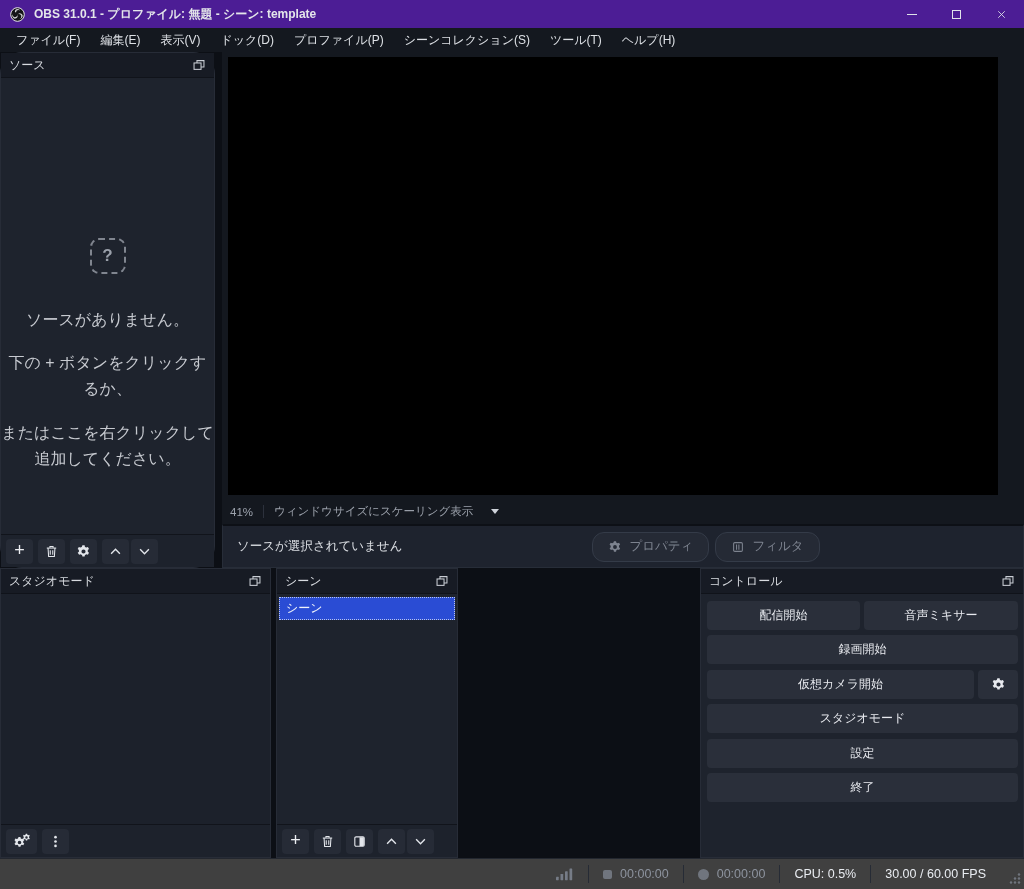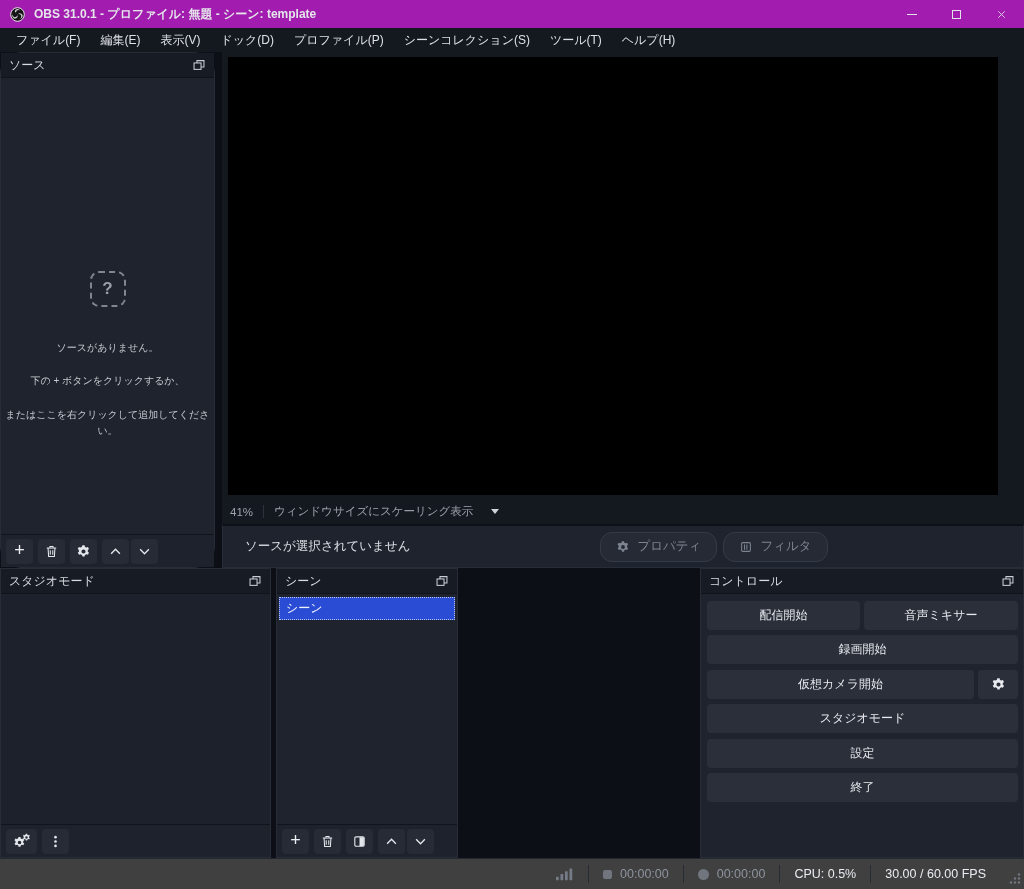--- a/index.html
+++ b/index.html
@@ -1,21 +1,21 @@
 <!DOCTYPE html>
 <html><head>
 <meta charset="utf-8">
 <style>
   * { margin:0; padding:0; box-sizing:border-box; }
   html,body { background:#000; }
   body { font-family:"Liberation Sans","DejaVu Sans",sans-serif; }
   .win { position:relative; width:1024px; height:889px; background:#0c0f15; overflow:hidden; color:#dfe2e7; }
 
   
-  .titlebar { position:absolute; left:0; top:0; width:1024px; height:28px; background:#a21caf; display:flex; align-items:center; }
+  .titlebar { position:absolute; left:0; top:0; width:1024px; height:28px; background:#4c1d95; display:flex; align-items:center; }
   .title-logo { width:15px; height:15px; margin-left:10px; flex:0 0 auto; }
   .title-text { margin-left:9px; font-size:12px; color:#e4e6ea; font-weight:bold; }
   .win-controls { margin-left:auto; display:flex; height:28px; }
   .wc { width:45px; height:28px; display:flex; align-items:center; justify-content:center; color:#dfe3e9; }
   .wc .min-bar { width:10px; height:1px; background:#dfe3e9; display:block; }
   .wc .max-box { width:9px; height:9px; border:1px solid #dfe3e9; display:block; }
   .wc.close { font-size:14px; }
 
   
   .menubar { position:absolute; left:0; top:28px; width:1024px; height:24px; background:#14181f; display:flex; align-items:flex-start; padding-left:6px; }
@@ -34,30 +34,30 @@
   .tbtn.plus { font-size:18px; font-weight:400; color:#eceef2; padding-bottom:2px; }
   .tbtn.updown { margin-right:2px; }
   .dgear { position:relative; width:18px; height:16px; }
   .dgear svg.g1 { position:absolute; left:0; bottom:0; width:13px; height:13px; }
   .dgear svg.g2 { position:absolute; right:0; top:0; width:9px; height:9px; }
 
   
   .sources-dock { left:0; top:52px; width:215px; height:516px;border-radius:22px; }
   .sources-empty { position:absolute; left:0; right:0; top:150px; bottom:60px; display:flex; flex-direction:column; align-items:center; justify-content:center; text-align:center; }
   .qbox { width:36px; height:36px; border:2px dashed #80858f; border-radius:9px; color:#9aa0aa; font-size:17px; font-weight:bold; display:flex; align-items:center; justify-content:center; margin-bottom:16px; }
-  .empty-line { font-size:10px; color:#c7cad0; line-height:1.65;margin-top:17px; }
+  .empty-line { font-size:16px; color:#c7cad0; line-height:1.65;margin-top:17px; }
 
   
   .preview-region { position:absolute; left:222px; top:52px; width:802px; height:516px; background:#14181f; }
   .canvas { position:absolute; left:6px; top:5px; width:770px; height:438px; background:#000; }
   .scale-row { position:absolute; left:8px; top:449px; height:21px; display:flex; align-items:center; font-size:11.5px; color:#9da3ad; }
   .scale-sep { width:1px; height:13px; background:#2c313c; margin:0 10px; }
   .scale-caret { width:0; height:0; border-left:4px solid transparent; border-right:4px solid transparent; border-top:5px solid #cfd3da; margin-left:18px; }
   .srcbar { position:absolute; left:0; top:472px; width:802px; height:44px; background:#1e232e; border:1px solid #272d38; border-top:2px solid #0d1016; display:flex; align-items:center; }
-  .srcbar-status { font-size:12.5px; color:#dde0e5; margin-left:22px; }
+  .srcbar-status { font-size:12.5px; color:#dde0e5; margin-left:14px; }
   .srcbar-btn { display:inline-flex; align-items:center; gap:7px; height:30px; padding:0 15px; margin-left:6px; background:#252a35; border:1px solid #343b48; border-radius:12px; color:#7d838f; font-size:12.5px; }
   .srcbar-btn svg { width:14px; height:14px; }
   .srcbar-btn.props { margin-left:190px; }
 
   
   .mixer-dock { left:0; top:568px; width:271px; height:290px; background:#1c212b; }
   .scenes-dock { left:276px; top:568px; width:182px; height:290px; }
   .chat-dock { left:462px; top:568px; width:234px; height:290px; }
   .controls-dock { left:700px; top:568px; width:324px; height:290px; }
 

